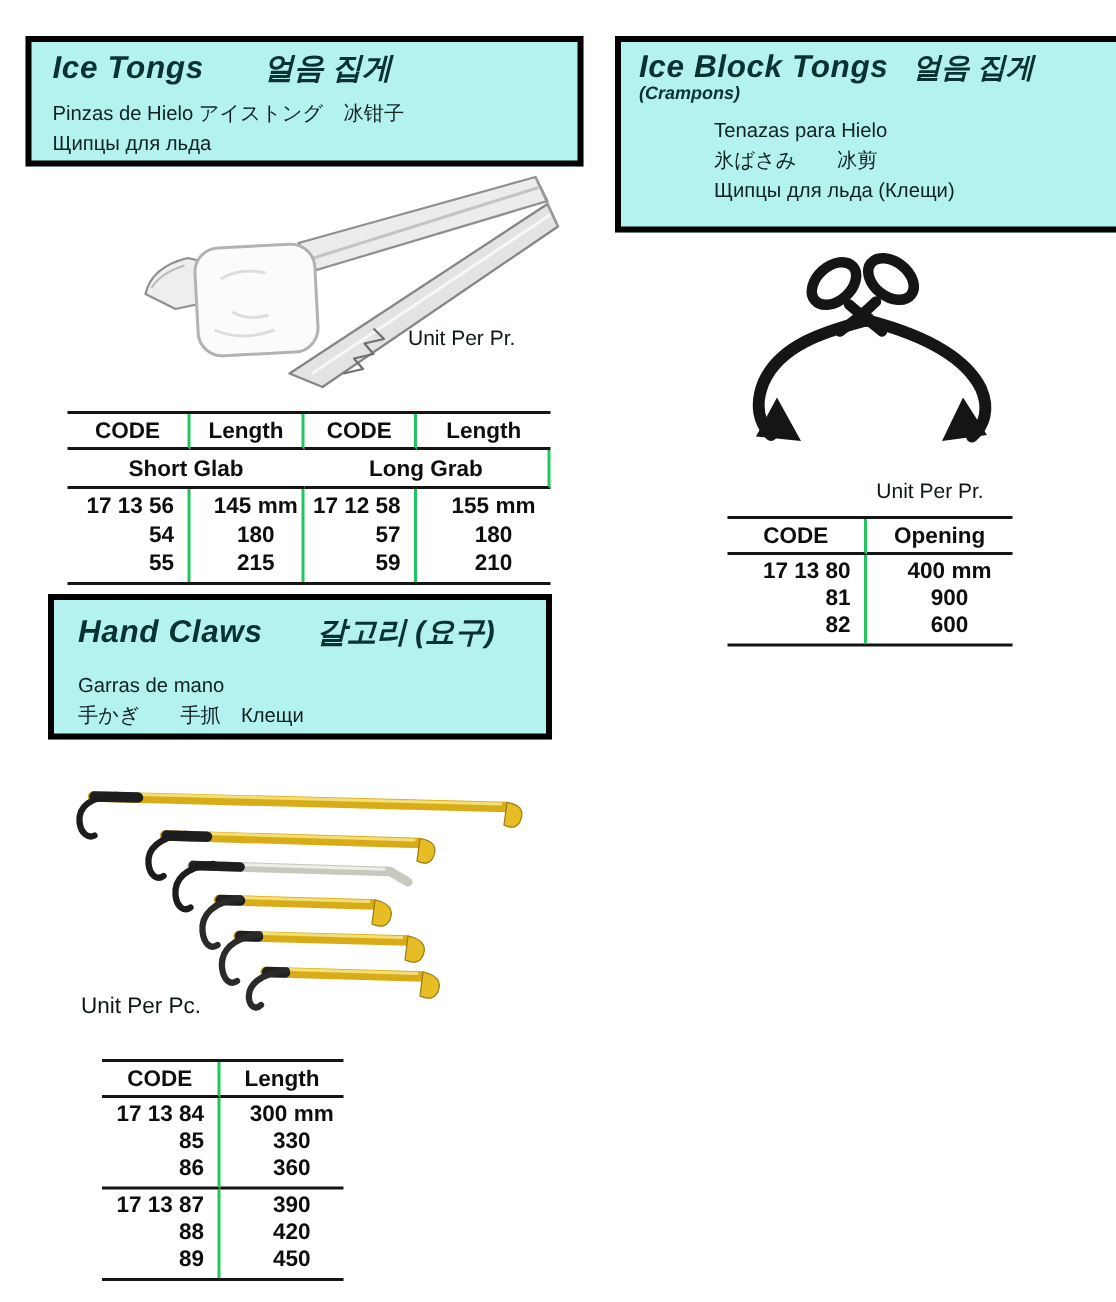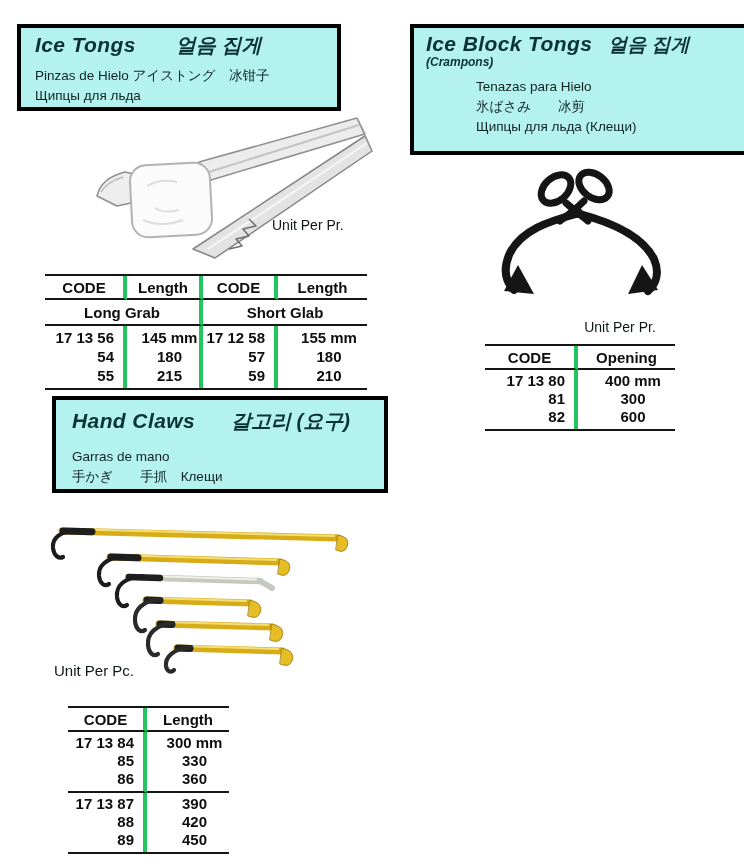--- a/index.html
+++ b/index.html
@@ -4,23 +4,23 @@
 <style>
   html,body { margin:0; padding:0; background:#ffffff; }
   .page {
     position:relative; width:744px; height:868px; background:#ffffff;
     font-family:"Liberation Sans", sans-serif; color:#111; overflow:hidden;
   }
   .panel {
     position:absolute; background:#b4f2f0; border:4px solid #000;
     box-sizing:border-box;
   }
-  #panel-ice-tongs   { left:17px;  top:24px;  width:324px; height:87px;  padding:4px 14px; }
+  #panel-ice-tongs   { left:17px;  top:24px;  width:372px; height:87px;  padding:4px 14px; }
   #panel-block-tongs { left:410px; top:24px;  width:352px; height:131px; padding:4px 12px; }
-  #panel-hand-claws  { left:32px;  top:396px; width:336px; height:97px;  padding:8px 16px;margin-left:20px; }
+  #panel-hand-claws  { left:32px;  top:396px; width:336px; height:97px;  padding:8px 16px; }
 
   .title-row { display:flex; align-items:baseline; white-space:nowrap; }
   .title {
     font-size:21px; font-weight:bold; font-style:italic; color:#0a3232;
     letter-spacing:0.4px;
   }
   .title-ko { font-size:20px; font-weight:bold; font-style:italic; color:#0a3232; }
   #panel-ice-tongs  .title-ko { margin-left:40px; }
   #panel-block-tongs .title-ko { margin-left:16px; font-size:19px; }
   #panel-hand-claws .title-ko { margin-left:36px; }
@@ -43,21 +43,21 @@
   .tbl {
     position:absolute; display:grid; box-sizing:border-box;
     border-top:2px solid #151515; border-bottom:2px solid #151515;
     font-size:15px; color:#0e0e0e; background:transparent;
   }
   #tbl-ice-tongs  { left:45px;  top:274px; grid-template-columns:82px 76px 75px 89px; }
   #tbl-block-tongs{ left:485px; top:344px; grid-template-columns:93px 97px; }
   #tbl-hand-claws { left:68px;  top:706px; grid-template-columns:79px 82px; }
 
   .cell { box-sizing:border-box; }
-  .vline { border-right:4px solid #22c55e; }
+  .vline { border-right:2px solid #22c55e; }
   .hline { border-bottom:2px solid #151515; }
   .th { text-align:center; font-weight:bold; padding:3px 0 2px; }
   .group { text-align:center; font-weight:bold; padding:4px 0 3px; grid-column:span 2; }
   .codecol { padding:2px 0 3px; }
   .codecol div { text-align:right; padding-right:9px; font-weight:bold; line-height:19px; }
   .valcol  { padding:2px 0 3px; }
   .valcol div { text-align:center; padding-left:13px; font-weight:bold; line-height:19px; }
   #tbl-block-tongs .codecol div, #tbl-block-tongs .valcol div,
   #tbl-hand-claws .codecol div, #tbl-hand-claws .valcol div { line-height:18px; }
 </style>
@@ -90,22 +90,22 @@
     </g>
   </svg>
   <div class="unit" id="unit-ice-tongs">Unit Per Pr.</div>
 
   <div class="tbl" id="tbl-ice-tongs">
     <div class="cell th vline hline">CODE</div>
     <div class="cell th vline hline">Length</div>
     <div class="cell th vline hline">CODE</div>
     <div class="cell th hline">Length</div>
 
+    <div class="cell group hline">Short Glab</div>
     <div class="cell group vline hline">Long Grab</div>
-    <div class="cell group hline">Short Glab</div>
 
     <div class="cell codecol vline">
       <div>17 13 56</div>
       <div>54</div>
       <div>55</div>
     </div>
     <div class="cell valcol vline">
       <div>145 mm</div>
       <div>180</div>
       <div>215</div>
@@ -153,21 +153,21 @@
   <div class="tbl" id="tbl-block-tongs">
     <div class="cell th vline hline">CODE</div>
     <div class="cell th hline">Opening</div>
     <div class="cell codecol vline">
       <div>17 13 80</div>
       <div>81</div>
       <div>82</div>
     </div>
     <div class="cell valcol">
       <div>400 mm</div>
-      <div>300</div>
+      <div>900</div>
       <div>600</div>
     </div>
   </div>
 
   <div class="panel" id="panel-hand-claws">
     <div class="title-row">
       <span class="title">Hand Claws</span>
       <span class="title-ko">갈고리 (요구)</span>
     </div>
     <div class="sub first">Garras de mano</div>

